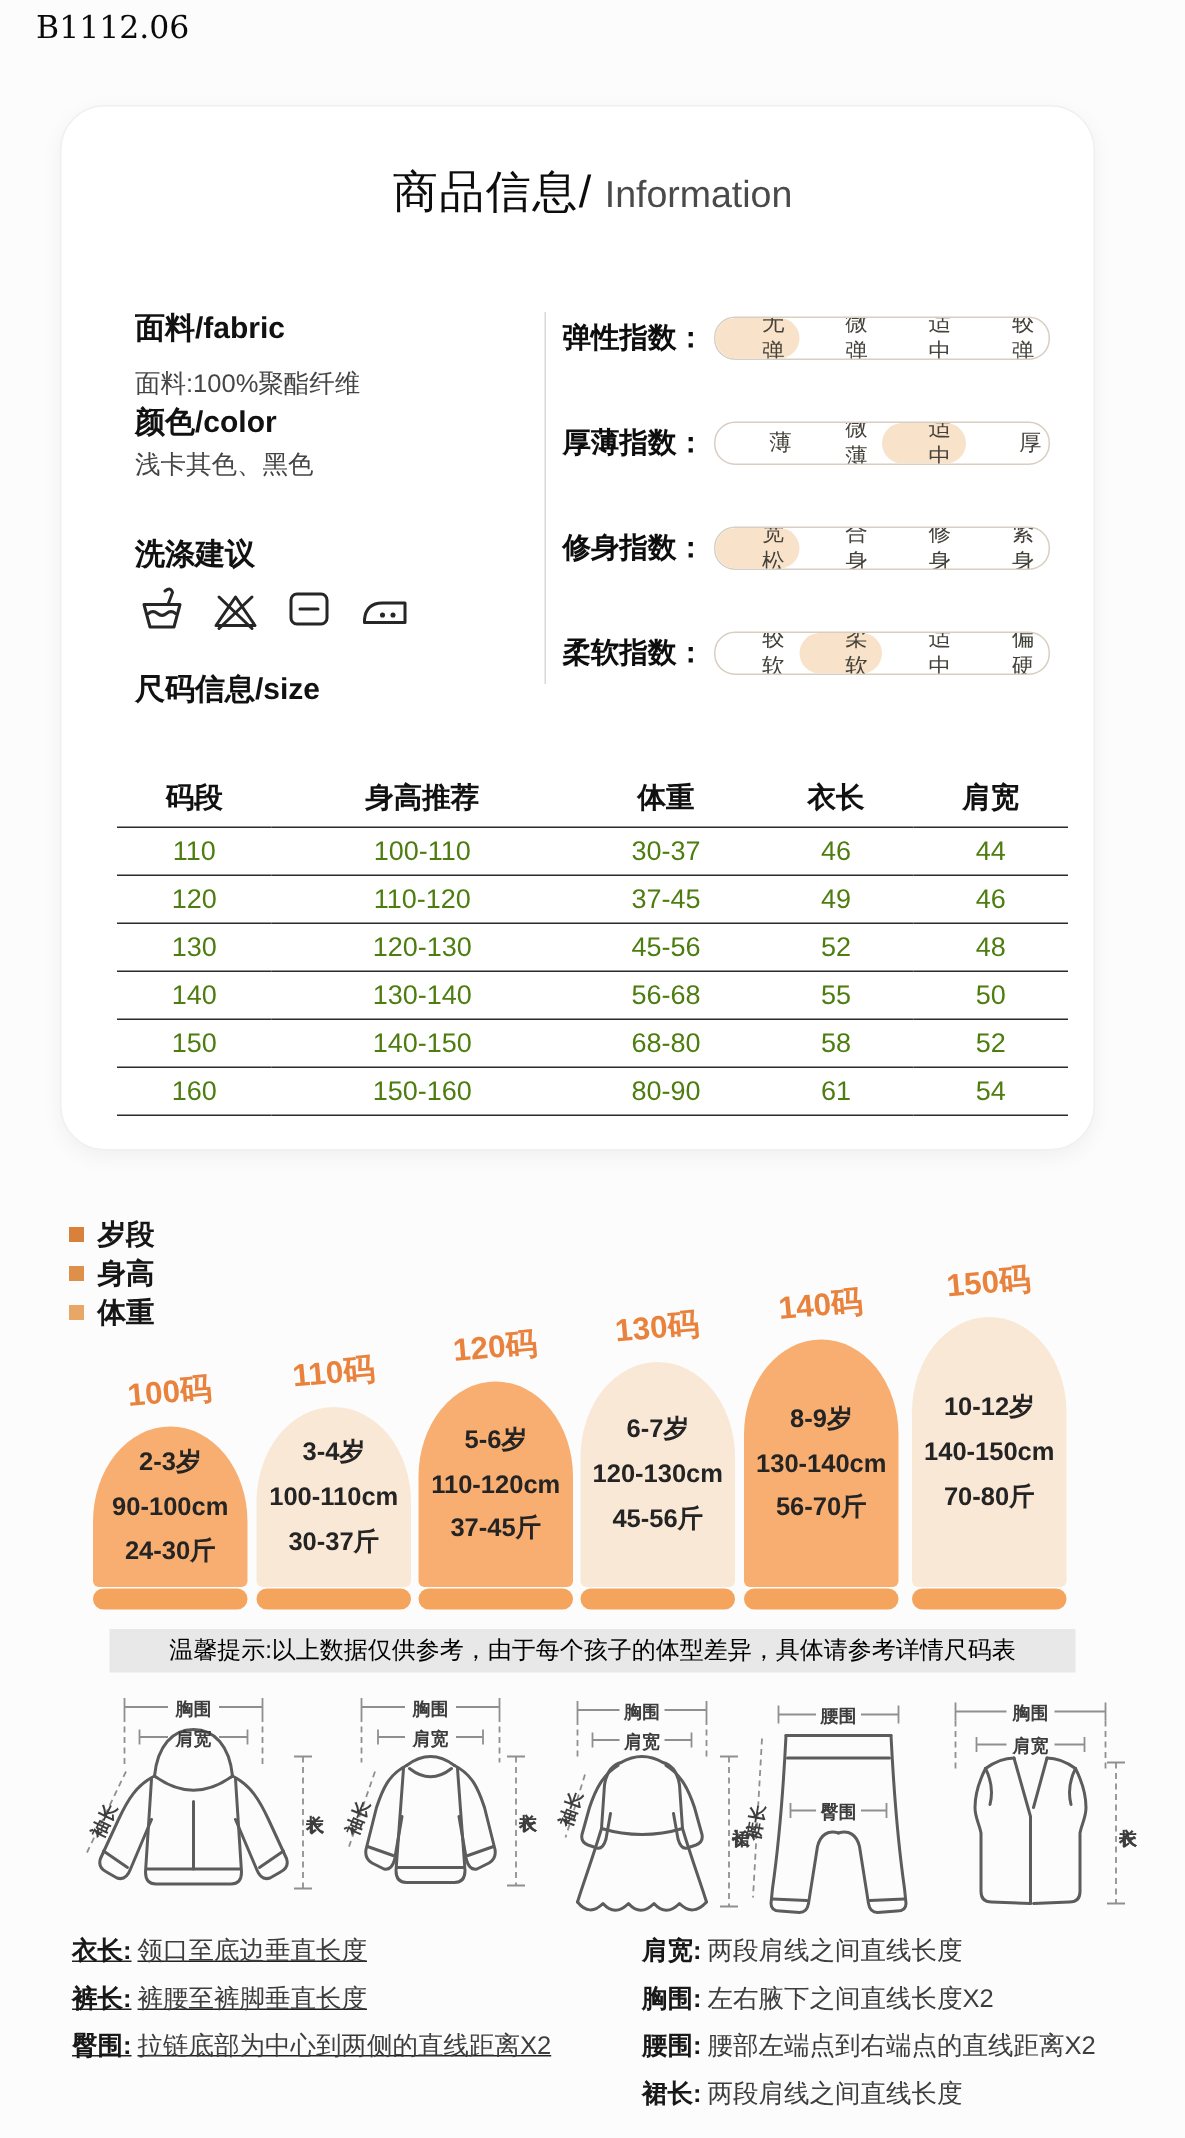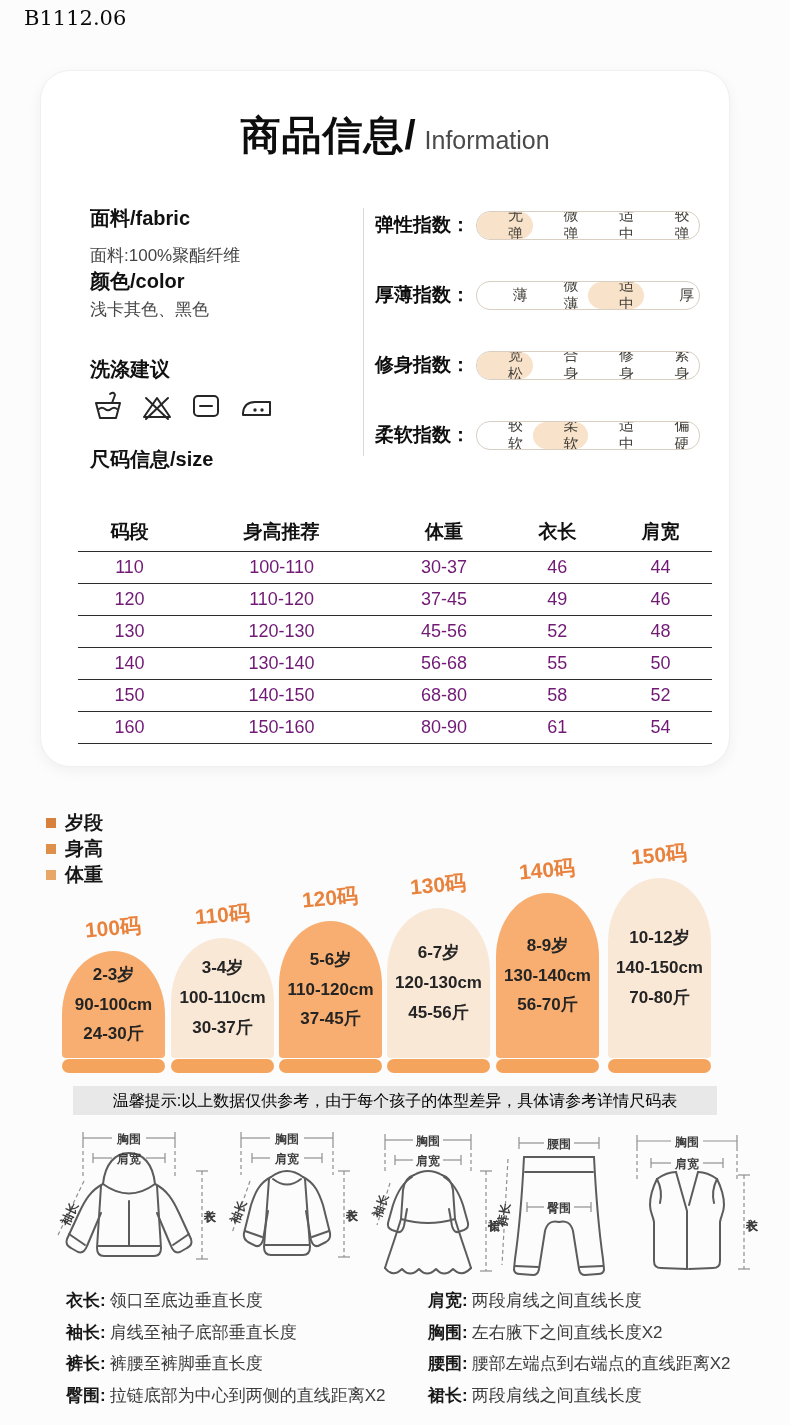--- a/index.html
+++ b/index.html
@@ -7,21 +7,21 @@
        font-family:"Liberation Sans",sans-serif;color:#222;overflow:hidden;}
   .abs{position:absolute;}
 
   
   .sku{left:24px;top:6px;font-family:"DejaVu Serif",serif;font-size:21px;color:#0a0a0a;}
 
   
   .card{left:40px;top:70px;width:688px;height:695px;background:#fff;border-radius:30px;
         border:1px solid #f0f0f0;box-shadow:0 4px 14px rgba(0,0,0,.05);}
   .card-title{left:0;top:108px;width:790px;text-align:center;}
-  .card-title .zh{font-size:40px;font-weight:bold;color:#0d0d0d;letter-spacing:1px;}
+  .card-title .zh{font-size:30px;font-weight:normal;color:#0d0d0d;letter-spacing:1px;}
   .card-title .en{font-size:25px;color:#4a4a4a;margin-left:8px;}
 
   .sec-label{font-size:20px;font-weight:bold;color:#111;}
   .sec-value{font-size:17px;color:#454545;}
   .vdivider{left:363px;top:208px;width:1px;height:248px;background:#d8d8d8;}
 
   
   .idx-row{left:375px;height:28px;display:flex;align-items:center;}
   .idx-label{font-size:19px;font-weight:bold;color:#0d0d0d;white-space:nowrap;}
   .pill{width:222px;height:27px;margin-left:6px;border:1px solid #d8cec2;border-radius:14px;
@@ -31,21 +31,21 @@
   .opt.hl{background:#F8E2C9;border-radius:14px;}
 
   
   .wash-icons{left:90px;top:390px;display:flex;gap:13px;}
   .wi{fill:none;stroke:#262626;stroke-width:2;stroke-linecap:round;stroke-linejoin:round;}
 
   
   .size-table{left:78px;top:512px;width:634px;border-collapse:collapse;}
   .size-table th{font-size:19px;font-weight:bold;color:#111;height:37px;
                  border-bottom:1.5px solid #2b2b2b;}
-  .size-table td{font-size:18px;color:#701a75;height:29px;text-align:center;
+  .size-table td{font-size:18px;color:#4d7c0f;height:29px;text-align:center;
                  border-bottom:1.5px solid #2b2b2b;}
   .size-table th{text-align:center;}
 
   
   .legend-item{left:46px;display:flex;align-items:center;height:22px;}
   .legend-item .bullet{width:10px;height:10px;margin-right:9px;}
   .legend-item .lg-txt{font-size:19px;font-weight:bold;color:#161616;}
   .legend-item:nth-of-type(1) .bullet{background:#D8813C;}
   .b1{background:#D8813C;} .b2{background:#DE8F4A;} .b3{background:#E8A766;}
 
@@ -432,23 +432,22 @@
       <line x1="111" y1="31" x2="111" y2="41"></line>
     <line class="dash" x1="132" y1="48" x2="132" y2="142"></line>
     <line x1="126" y1="48" x2="138" y2="48"></line>
       <line x1="126" y1="142" x2="138" y2="142"></line>
   </g>
   <text class="dlabel" x="75" y="19" text-anchor="middle">胸围</text>
   <text class="dlabel" x="75" y="41" text-anchor="middle">肩宽</text>
   <text class="dlabel vt" x="140" y="82">衣长</text>
 </svg>
 
-<div class="abs defs" style="left:66px;top:1289px;">
+<div class="abs defs" style="left:48px;top:1289px;text-decoration:underline;">
   <div class="def-item"><span class="term">衣长:</span><span>领口至底边垂直长度</span></div>
-  <div class="def-item"><span class="term">袖长:</span><span>肩线至袖子底部垂直长度</span></div>
   <div class="def-item"><span class="term">裤长:</span><span>裤腰至裤脚垂直长度</span></div>
   <div class="def-item"><span class="term">臀围:</span><span>拉链底部为中心到两侧的直线距离X2</span></div>
 </div>
 <div class="abs defs" style="left:428px;top:1289px;">
   <div class="def-item"><span class="term">肩宽:</span><span>两段肩线之间直线长度</span></div>
   <div class="def-item"><span class="term">胸围:</span><span>左右腋下之间直线长度X2</span></div>
   <div class="def-item"><span class="term">腰围:</span><span>腰部左端点到右端点的直线距离X2</span></div>
   <div class="def-item"><span class="term">裙长:</span><span>两段肩线之间直线长度</span></div>
 </div>
 

